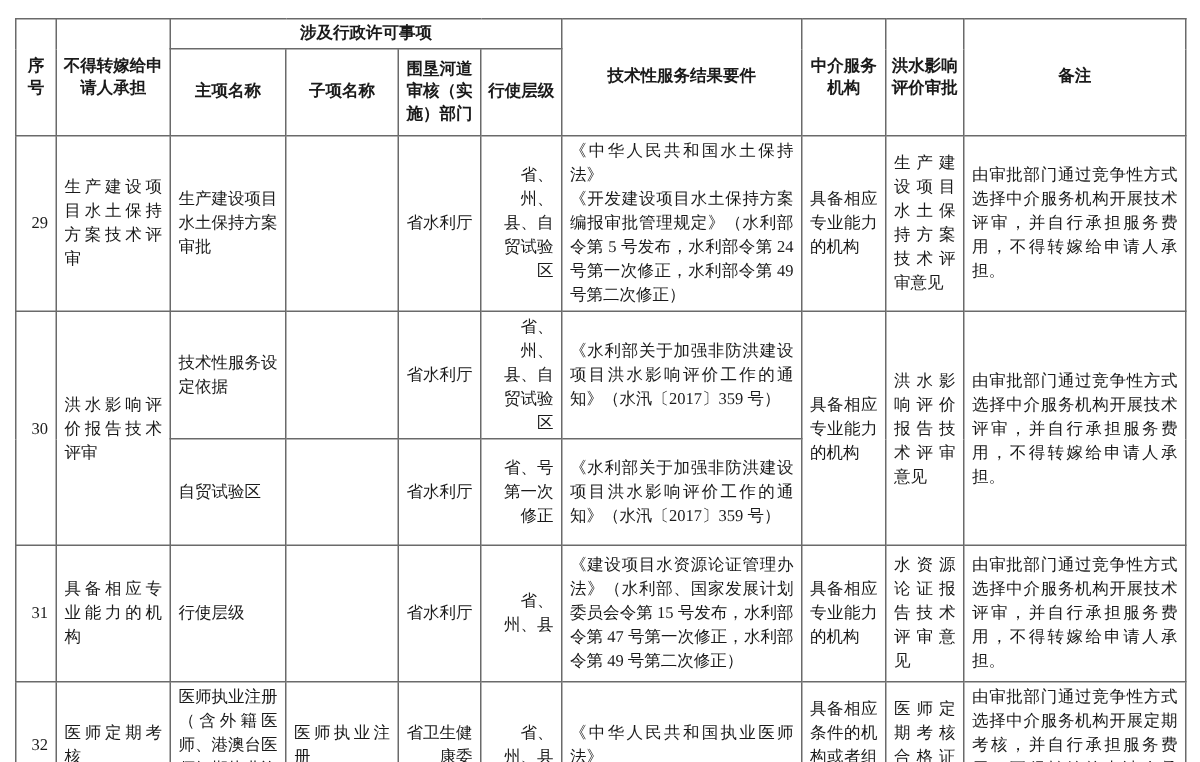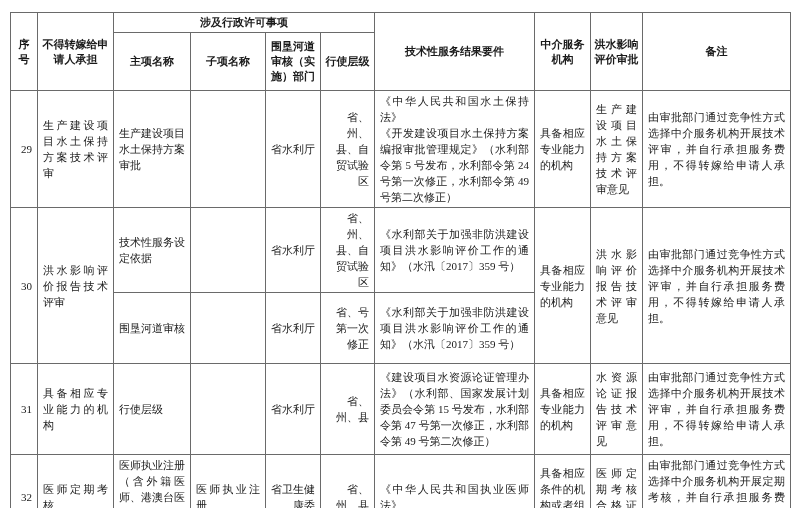--- a/index.html
+++ b/index.html
@@ -94,21 +94,21 @@
         <td class="j">技术性服务设定依据</td>
         <td></td>
         <td class="c">省水利厅</td>
         <td class="c">省、州、县、自贸试验区</td>
         <td class="j">《水利部关于加强非防洪建设项目洪水影响评价工作的通知》（水汛〔2017〕359 号）</td>
         <td class="j" rowspan="2">具备相应专业能力的机构</td>
         <td class="j" rowspan="2">洪水影响评价报告技术评审意见</td>
         <td class="j" rowspan="2">由审批部门通过竞争性方式选择中介服务机构开展技术评审，并自行承担服务费用，不得转嫁给申请人承担。</td>
       </tr>
       <tr style="height:71px">
-        <td class="j">围垦河道审核</td>
+        <td class="j">自贸试验区</td>
         <td></td>
         <td class="c">省水利厅</td>
         <td class="c">省、号第一次修正</td>
         <td class="j">《水利部关于加强非防洪建设项目洪水影响评价工作的通知》（水汛〔2017〕359 号）</td>
       </tr>
       <tr style="height:91px">
         <td class="c">31</td>
         <td class="j">具备相应专业能力的机构</td>
         <td class="j">行使层级</td>
         <td></td>

